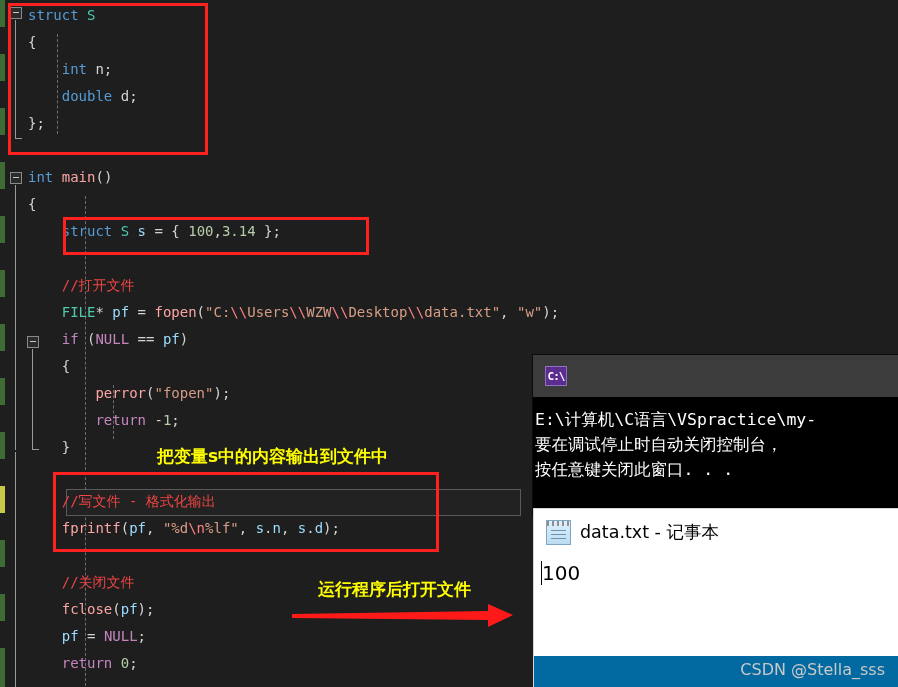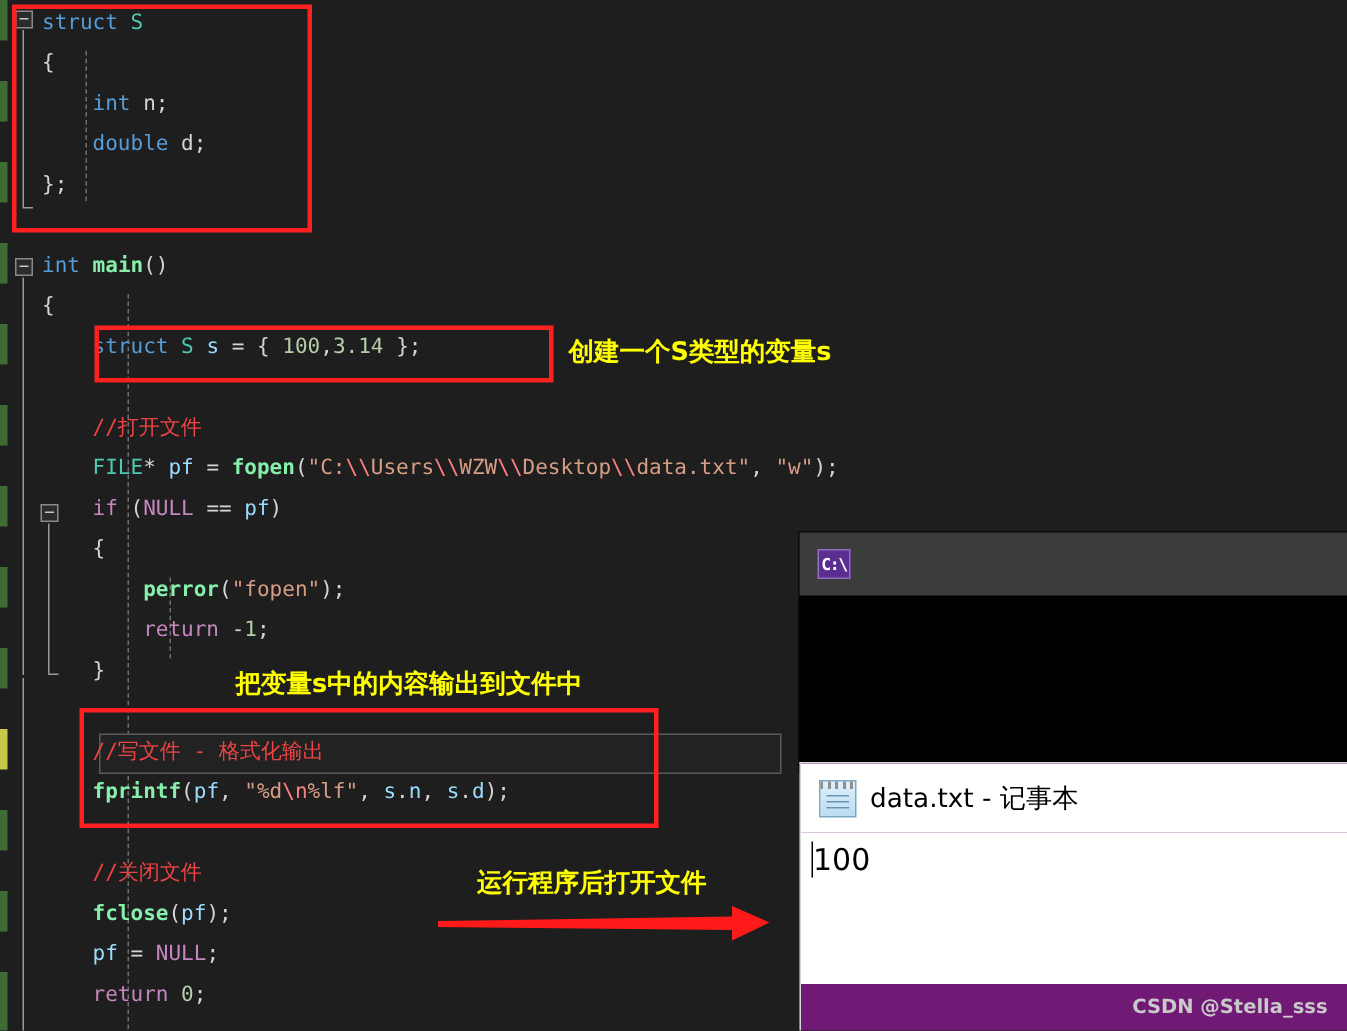--- a/index.html
+++ b/index.html
@@ -71,21 +71,21 @@
     line-height: 27px;
     white-space: pre;
   }
   .ln {
     position: absolute; left: 0;
     height: 27px;
     white-space: pre;
   }
   .kw   { color: #569cd6; }
   .typ  { color: #4ec9b0; }
-  .fn   { color: #86efac; font-weight: bold; }
+  .fn   { color: #fca5a5; }
   .var  { color: #9cdcfe; }
   .num  { color: #b5cea8; }
   .str  { color: #d69d85; }
   .cmt  { color: #ef4444; }
   .pun  { color: #d4d4d4; }
   .mac  { color: #c586c0; }
   .esc  { color: #ff8080; }
 
   
   .curline {
@@ -159,21 +159,21 @@
     overflow: hidden;
     height: 118px;
     box-sizing: border-box;
   }
 
   
   #notepad-win {
     position: absolute;
     left: 533px; top: 508px;
     width: 365px; height: 179px;
-    background: #701a75;
+    background: #0369a1;
     border-left: 1px solid #d6d6d6;
     border-top: 1px solid #d6d6d6;
     box-sizing: border-box;
     overflow: hidden;
   }
   #np-title {
     height: 46px;
     background: #ffffff;
     display: flex; align-items: center;
     padding-left: 12px;
@@ -236,23 +236,22 @@
     position: absolute;
     left: 7px; top: 6px;
     width: 1px; height: 24px;
     background: #000;
   }
   #watermark {
     position: absolute;
     right: 13px; bottom: 8px;
     color: #c9c9c9;
     font-family: "DejaVu Sans", sans-serif;
-    font-size: 13px;
+    font-size: 16px;
     white-space: nowrap;
-    font-weight: bold;
   }
 </style>
 </head>
 <body>
 
 <div id="editor">
 
   <div class="changebar">
     <div class="chg" style="top:0px;height:27px;"></div>
     <div class="chg" style="top:54px;height:27px;"></div>
@@ -288,35 +287,37 @@
   <div class="guide" style="left:113px;top:385px;height:54px;"></div>
 
   <div class="curline" style="left:66px;top:489px;width:455px;height:27px;"></div>
 
   <div id="code"><div class="ln" style="top: 2px; left: 28px;"><span class="kw">struct </span><span class="typ">S</span></div><div class="ln" style="top: 29px; left: 28px;"><span class="pun">{</span></div><div class="ln" style="top: 56px; left: 28px;"><span class="pun">    </span><span class="kw">int</span><span class="pun"> n;</span></div><div class="ln" style="top: 83px; left: 28px;"><span class="pun">    </span><span class="kw">double</span><span class="pun"> d;</span></div><div class="ln" style="top: 110px; left: 28px;"><span class="pun">};</span></div><div class="ln" style="top: 137px; left: 28px;"><span class="pun"></span></div><div class="ln" style="top: 164px; left: 28px;"><span class="kw">int</span><span class="pun"> </span><span class="fn">main</span><span class="pun">()</span></div><div class="ln" style="top: 191px; left: 28px;"><span class="pun">{</span></div><div class="ln" style="top: 218px; left: 28px;"><span class="pun">    </span><span class="kw">struct </span><span class="typ">S</span><span class="pun"> </span><span class="var">s</span><span class="pun"> = { </span><span class="num">100</span><span class="pun">,</span><span class="num">3.14</span><span class="pun"> };</span></div><div class="ln" style="top: 245px; left: 28px;"><span class="pun"></span></div><div class="ln" style="top: 272px; left: 28px;"><span class="pun">    </span><span class="cmt">//打开文件</span></div><div class="ln" style="top: 299px; left: 28px;"><span class="pun">    </span><span class="typ">FILE</span><span class="pun">* </span><span class="var">pf</span><span class="pun"> = </span><span class="fn">fopen</span><span class="pun">(</span><span class="str">"C:</span><span class="esc">\\</span><span class="str">Users</span><span class="esc">\\</span><span class="str">WZW</span><span class="esc">\\</span><span class="str">Desktop</span><span class="esc">\\</span><span class="str">data.txt"</span><span class="pun">, </span><span class="str">"w"</span><span class="pun">);</span></div><div class="ln" style="top: 326px; left: 28px;"><span class="pun">    </span><span class="mac">if</span><span class="pun"> (</span><span class="mac">NULL</span><span class="pun"> == </span><span class="var">pf</span><span class="pun">)</span></div><div class="ln" style="top: 353px; left: 28px;"><span class="pun">    {</span></div><div class="ln" style="top: 380px; left: 28px;"><span class="pun">        </span><span class="fn">perror</span><span class="pun">(</span><span class="str">"fopen"</span><span class="pun">);</span></div><div class="ln" style="top: 407px; left: 28px;"><span class="pun">        </span><span class="mac">return</span><span class="pun"> -</span><span class="num">1</span><span class="pun">;</span></div><div class="ln" style="top: 434px; left: 28px;"><span class="pun">    }</span></div><div class="ln" style="top: 461px; left: 28px;"><span class="pun"></span></div><div class="ln" style="top: 488px; left: 28px;"><span class="pun">    </span><span class="cmt">//写文件 - 格式化输出</span></div><div class="ln" style="top: 515px; left: 28px;"><span class="pun">    </span><span class="fn">fprintf</span><span class="pun">(</span><span class="var">pf</span><span class="pun">, </span><span class="str">"%d</span><span class="esc">\n</span><span class="str">%lf"</span><span class="pun">, </span><span class="var">s</span><span class="pun">.</span><span class="var">n</span><span class="pun">, </span><span class="var">s</span><span class="pun">.</span><span class="var">d</span><span class="pun">);</span></div><div class="ln" style="top: 542px; left: 28px;"><span class="pun"></span></div><div class="ln" style="top: 569px; left: 28px;"><span class="pun">    </span><span class="cmt">//关闭文件</span></div><div class="ln" style="top: 596px; left: 28px;"><span class="pun">    </span><span class="fn">fclose</span><span class="pun">(</span><span class="var">pf</span><span class="pun">);</span></div><div class="ln" style="top: 623px; left: 28px;"><span class="pun">    </span><span class="var">pf</span><span class="pun"> = </span><span class="mac">NULL</span><span class="pun">;</span></div><div class="ln" style="top: 650px; left: 28px;"><span class="pun">    </span><span class="mac">return</span><span class="pun"> </span><span class="num">0</span><span class="pun">;</span></div></div>
 
   <div class="redbox" style="left:8px;top:3px;width:200px;height:152px;"></div>
   <div class="redbox" style="left:63px;top:217px;width:306px;height:38px;"></div>
   <div class="redbox" style="left:53px;top:472px;width:386px;height:80px;"></div>
 
-  <div class="note" style="left:379px;top:227px;">创建一个S类型的变量s</div>
   <div class="note" style="left:318px;top:581px;">运行程序后打开文件</div>
   <div class="note" style="left:157px;top:448px;">把变量s中的内容输出到文件中</div>
 
   <div class="arrow-wrap" style="left:292px;top:603px;width:222px;height:26px;">
     <svg width="222" height="26" viewBox="0 0 222 26">
       <path d="M0 11 L196 8 L196 1 L221 12 L196 24 L196 17 L0 15 Z" fill="#ff1a1a"></path>
     </svg>
   </div>
 </div>
 
 <div id="console-win">
   <div id="console-title">
     <span class="con-ico">C:\</span>
   </div>
+  <div id="console-body">E:\计算机\C语言\VSpractice\my-
+要在调试停止时自动关闭控制台，
+按任意键关闭此窗口. . .</div>
 </div>
 
 <div id="notepad-win">
   <div id="np-title">
     <span class="np-ico"></span>
     <span id="np-title-text">data.txt - 记事本</span>
   </div>
   <div id="np-text">
     <div id="np-caret"></div>
   <div class="npline">100</div>

